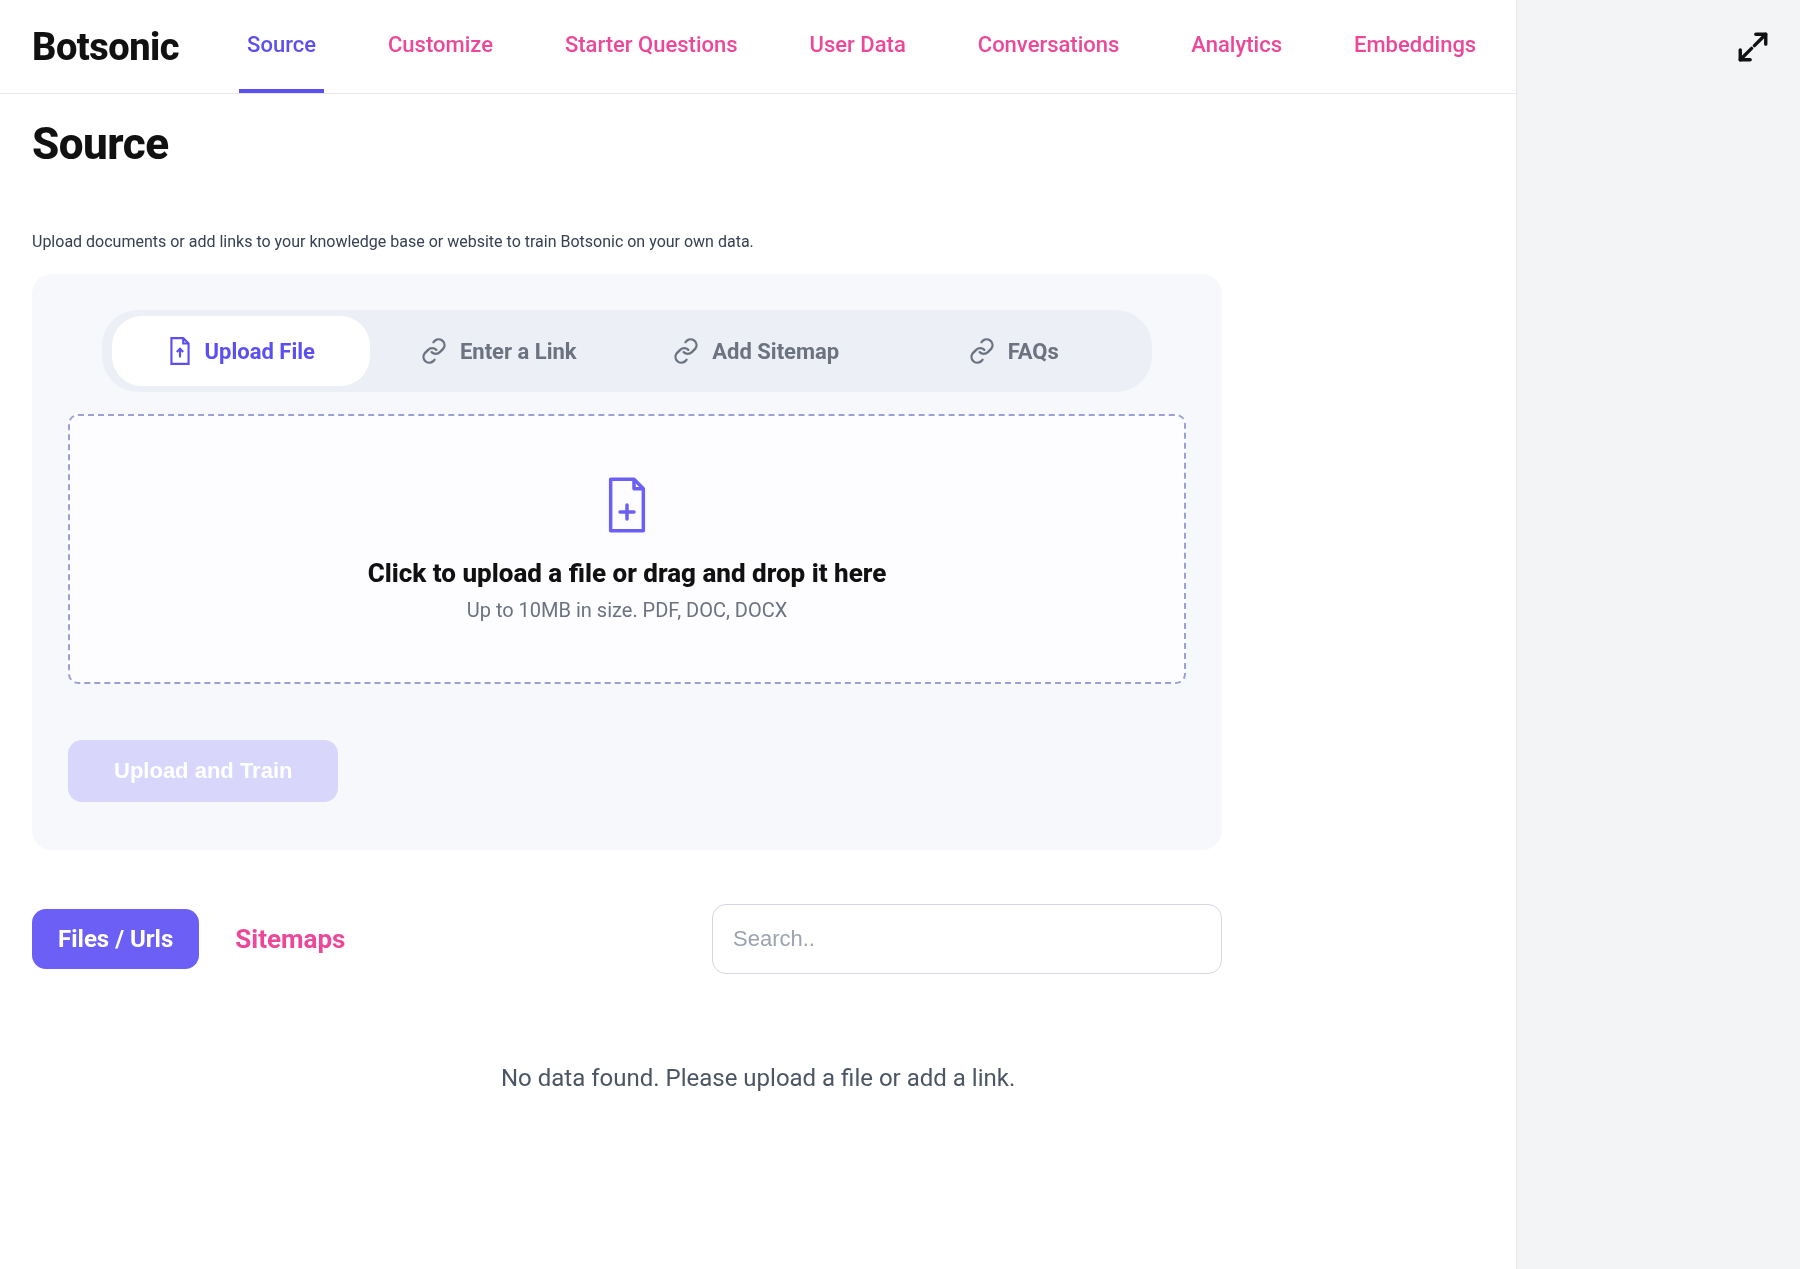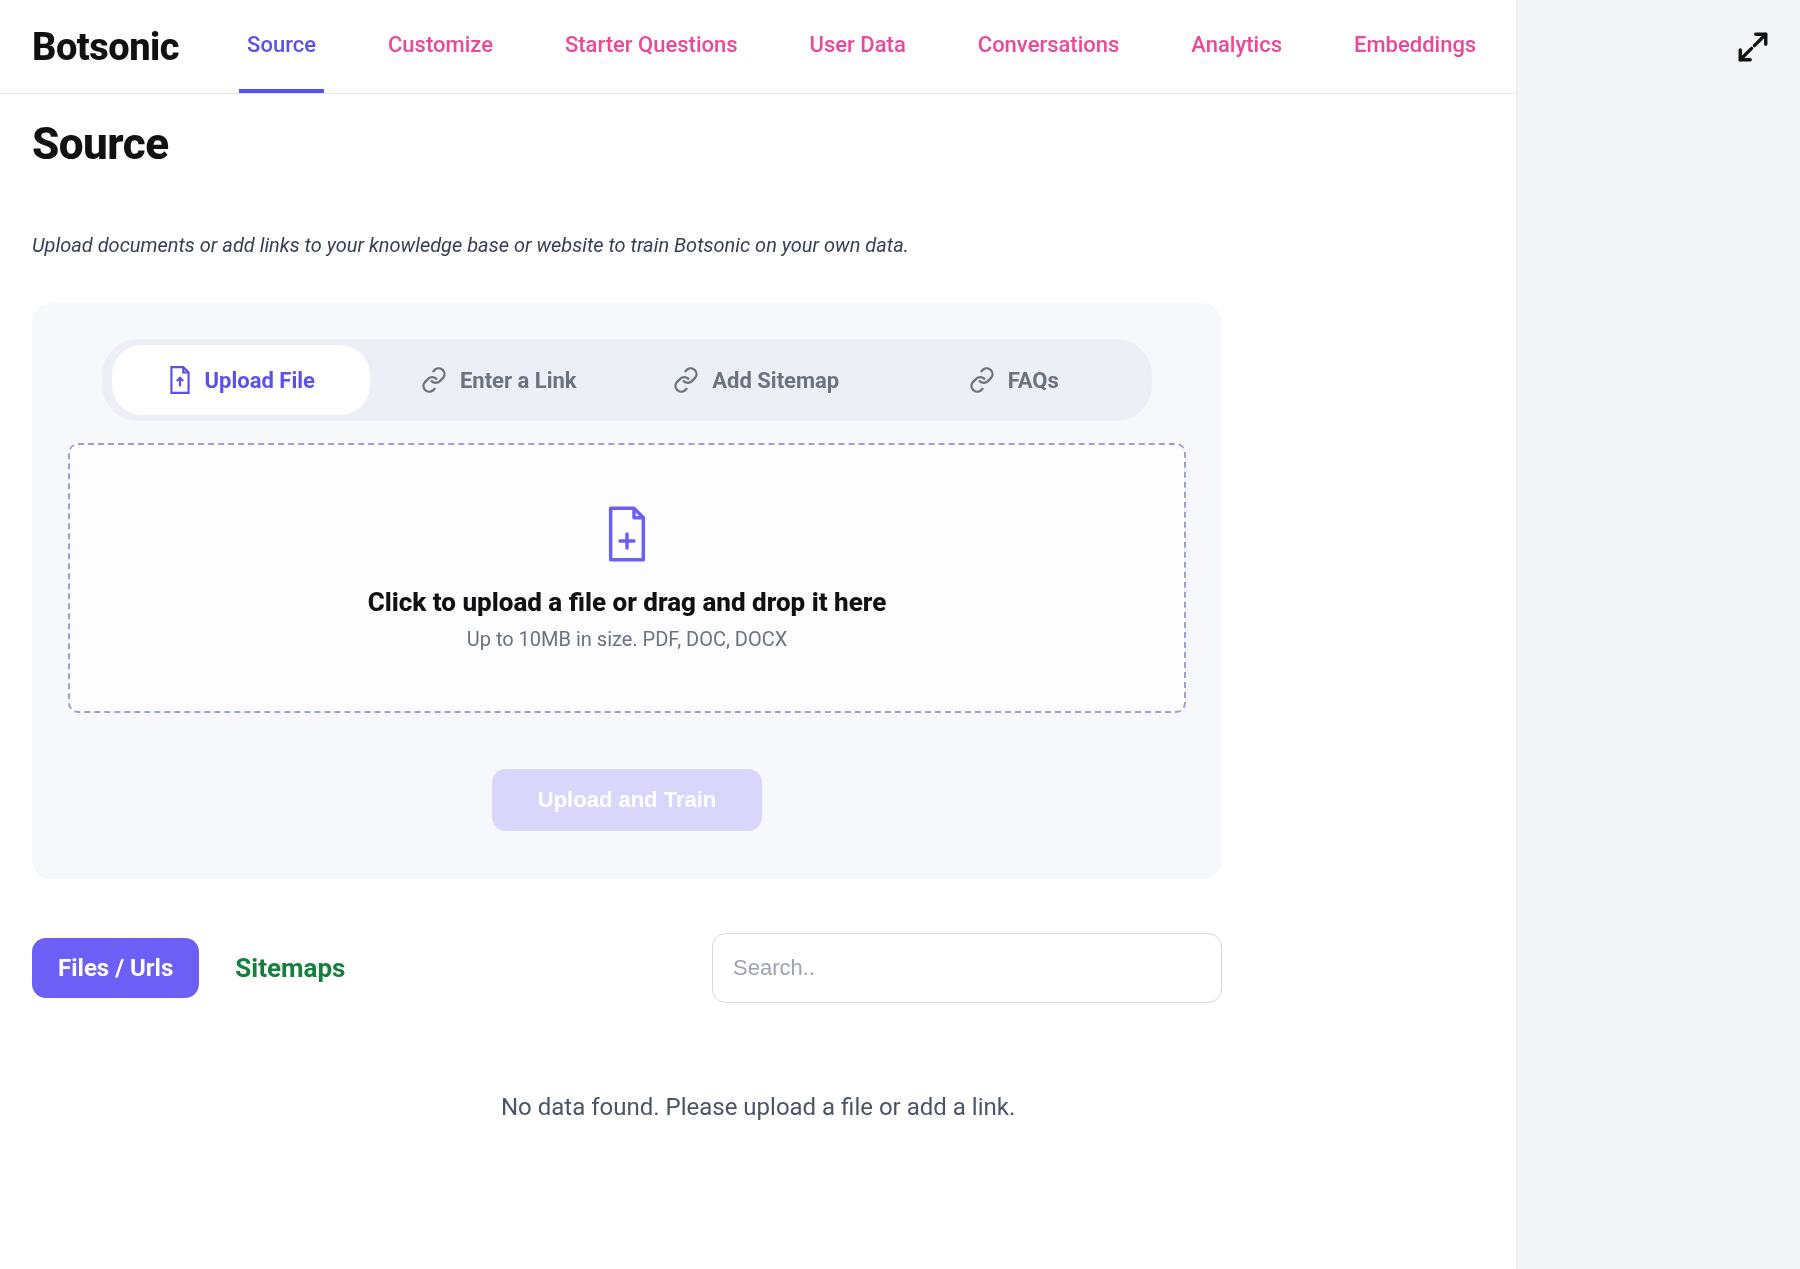--- a/index.html
+++ b/index.html
@@ -64,26 +64,25 @@
   .content {
     padding: 24px 32px 60px 32px;
   }
   .page-title {
     font-size: 44px;
     font-weight: 800;
     letter-spacing: -0.5px;
     margin-bottom: 60px;
   }
   .page-desc {
-    font-size: 20px;
+    font-size: 16px;
     color: #374151;
     line-height: 1.5;
     max-width: 1150px;
-    margin-bottom: 43px;
-    font-style: italic;
+    margin-bottom: 20px;
   }
   
   .uploader-card {
     background: #f7f8fc;
     border-radius: 20px;
     padding: 36px 36px 48px 36px;
     max-width: 1190px;
   }
   .uptabs {
     display: flex;
@@ -130,21 +129,20 @@
     font-weight: 800;
     color: #111;
     margin-bottom: 10px;
   }
   .dz-sub {
     font-size: 20px;
     color: #6b7280;
   }
   .train-btn-wrap {
     display: flex;
-    justify-content: center;
     margin-top: 56px;
   }
   .train-btn {
     background: #d9d6fb;
     color: #fff;
     font-size: 22px;
     font-weight: 700;
     border: none;
     border-radius: 14px;
     padding: 18px 46px;
@@ -163,21 +161,21 @@
     color: #fff;
     font-size: 24px;
     font-weight: 700;
     border-radius: 14px;
     padding: 16px 26px;
     cursor: pointer;
   }
   .filter-text {
     font-size: 26px;
     font-weight: 700;
-    color: #15803d;
+    color: #ec4899;
     cursor: pointer;
   }
   .search-wrap {
     margin-left: auto;
     width: 510px;
   }
   .search-input {
     width: 100%;
     height: 70px;
     border: 1px solid #d5d7e3;

